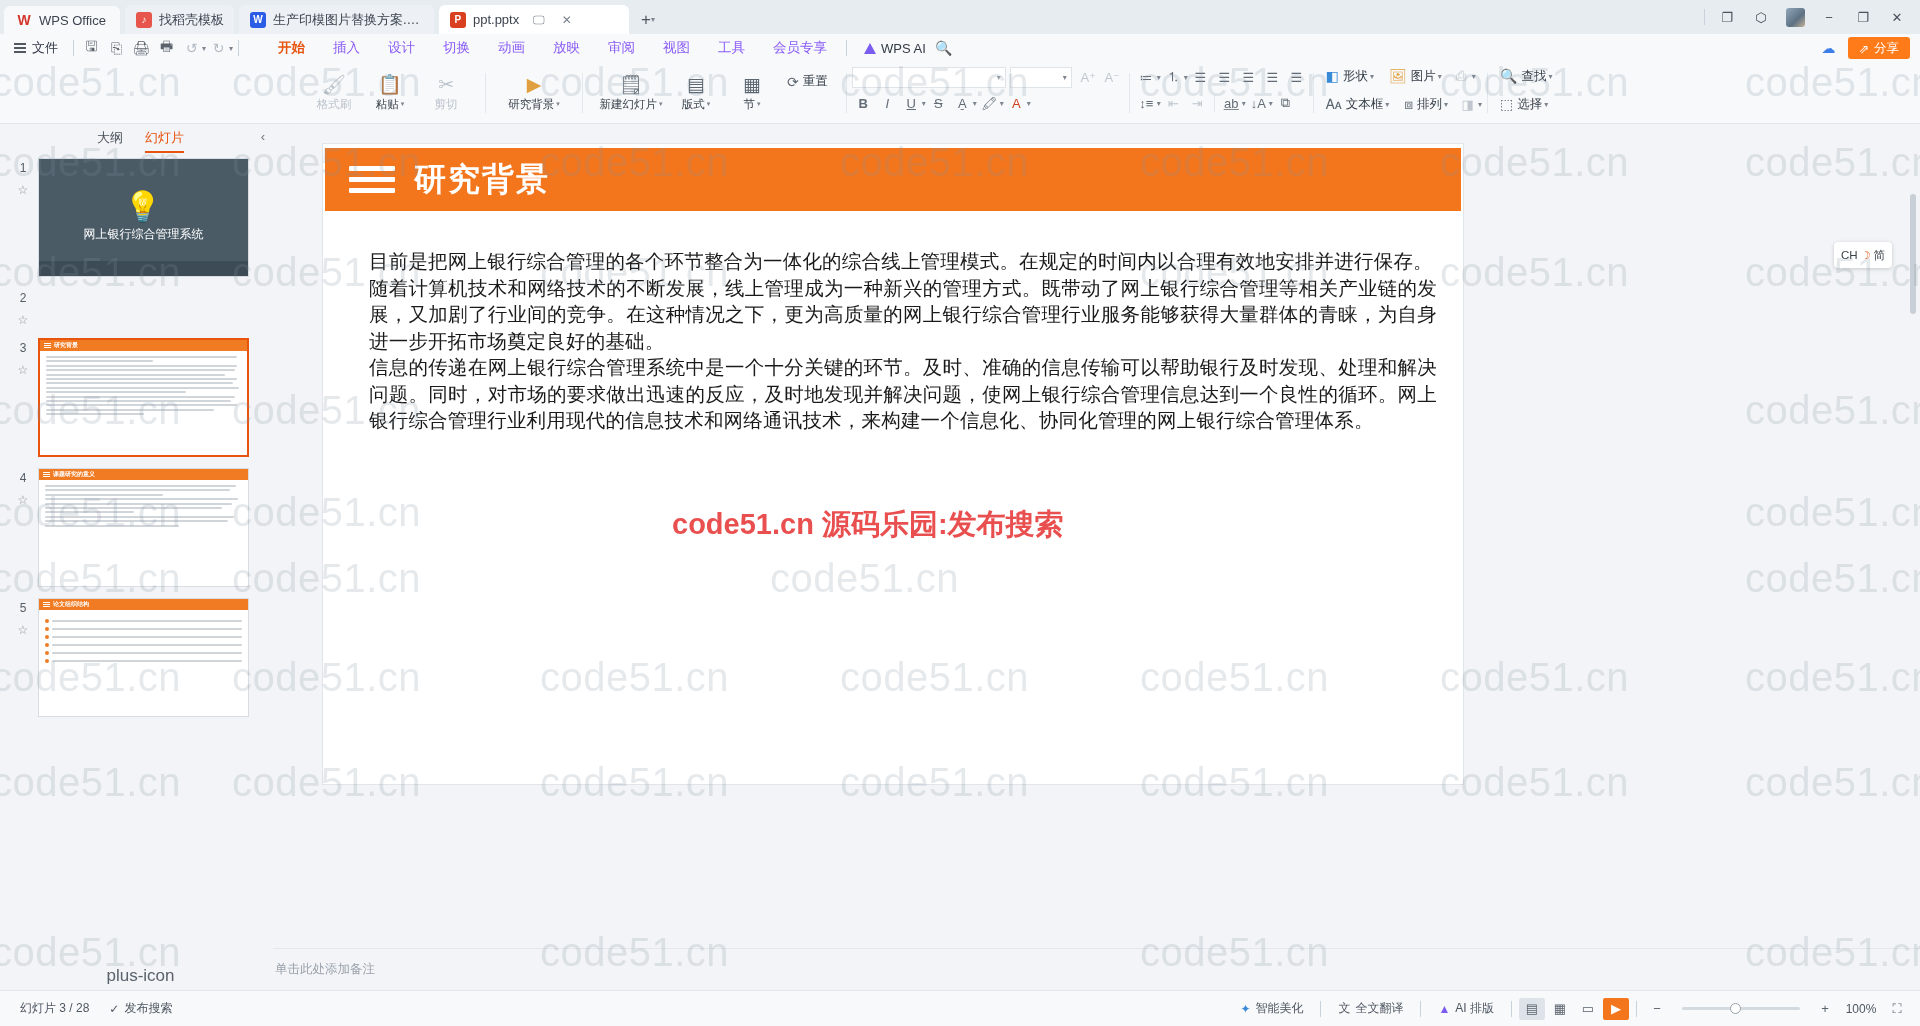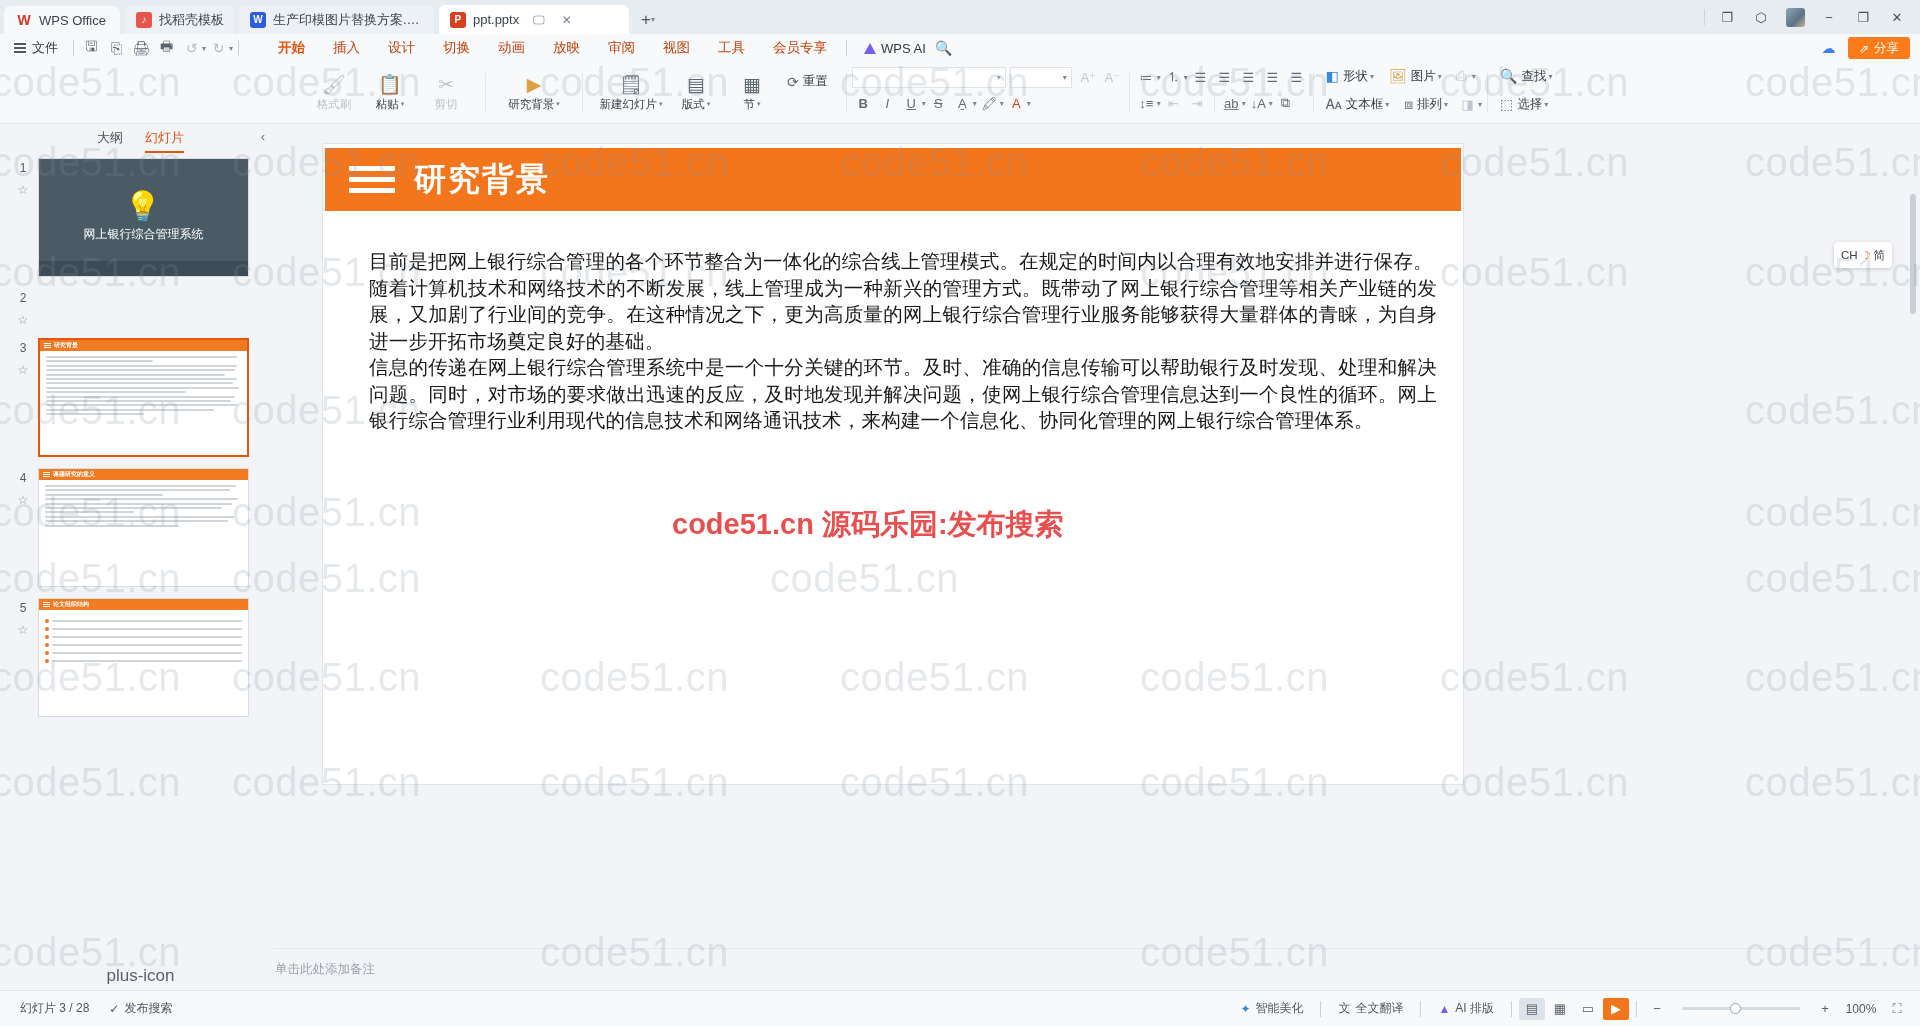--- a/index.html
+++ b/index.html
@@ -77,21 +77,21 @@
     font-size: 13px; color: #333a45;
   }
   .mb-file { display: flex; align-items: center; gap: 6px; padding: 0 10px 0 14px; }
   .hamb { display: inline-flex; flex-direction: column; gap: 2.5px; }
   .hamb i { display: block; width: 12px; height: 1.4px; background: #51585f; }
   .qicon { width: 25px; height: 24px; display: flex; align-items: center; justify-content: center;
     color: #5a626c; font-size: 14px; }
   .qicon.dim { color: #b4bbc3; }
   .caret { font-size: 8px; color: #7d858f; margin-left: -2px; }
   .rb-tabs { display: flex; align-items: center; gap: 0; margin-left: 20px; }
-  .rb-tab { padding: 0 14px; height: 28px; line-height: 28px; font-size: 13.5px; color: #c2410c; }
+  .rb-tab { padding: 0 14px; height: 28px; line-height: 28px; font-size: 13.5px; color: #8b5cf6; }
   .rb-tab.active { color: #e8530e; font-weight: 700; }
   .wpsai { display: flex; align-items: center; gap: 5px; font-size: 13px; color: #333a45; margin-left: 12px; }
   .ai-tri { width: 0; height: 0; border-left: 6px solid transparent; border-right: 6px solid transparent;
     border-bottom: 11px solid #7a5cf0; }
   .mb-right { margin-left: auto; display: flex; align-items: center; gap: 8px; padding-right: 10px; }
   .share-btn {
     display: flex; align-items: center; gap: 5px; height: 22px; padding: 0 11px;
     background: #ff7a18; color: #fff; border-radius: 3px; font-size: 12.5px;
   }
   .cloud-ic { width: 22px; height: 22px; display: flex; align-items: center; justify-content: center;

